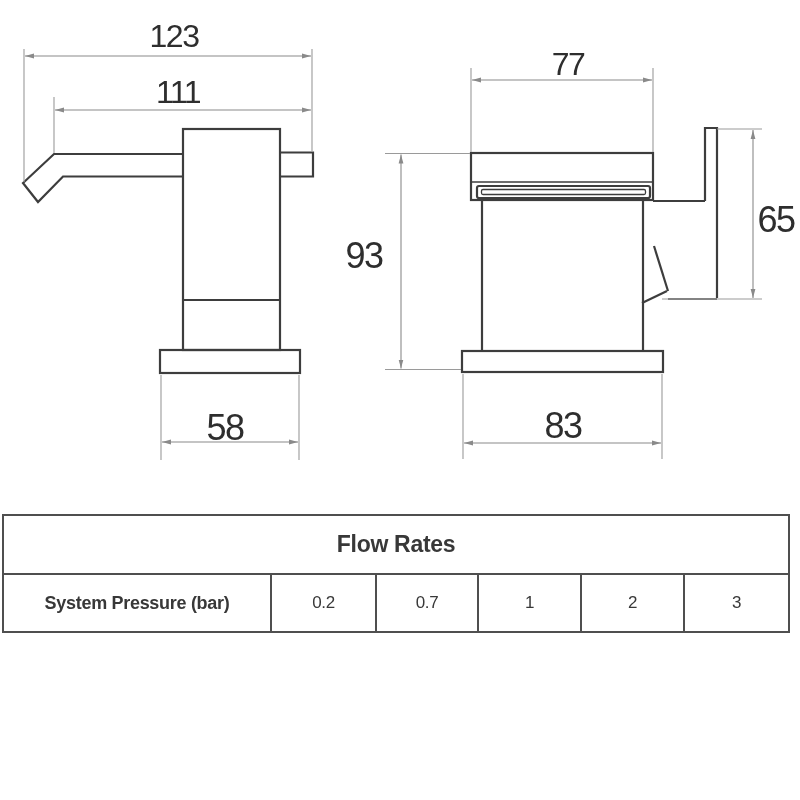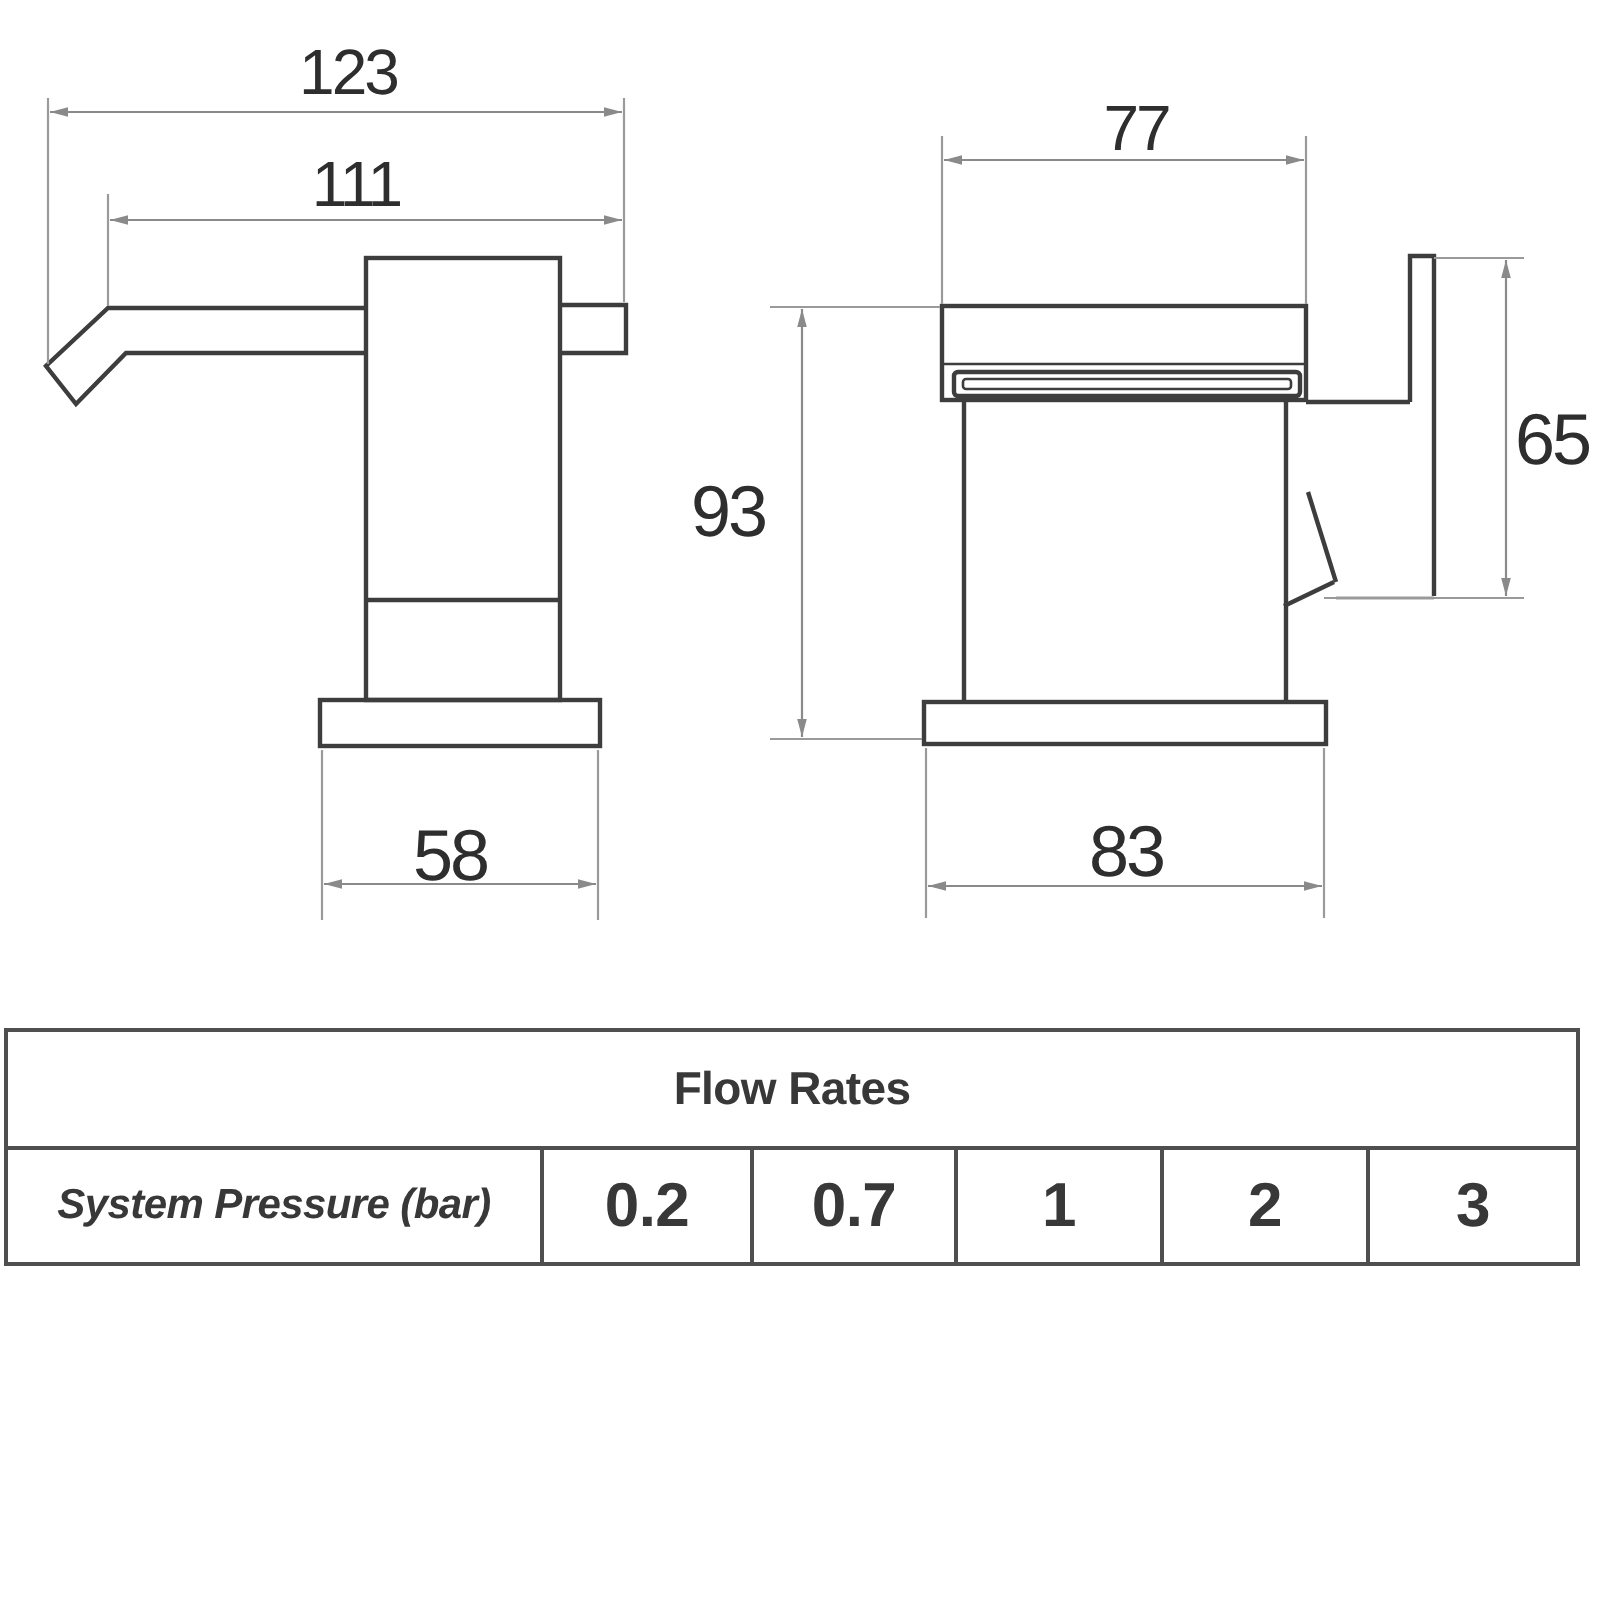--- a/index.html
+++ b/index.html
@@ -24,22 +24,22 @@
   .spec-table{
     position:absolute;left:2px;top:514px;width:786px;
     border-collapse:collapse;table-layout:fixed;
     color:#383838;
   }
   .spec-table td,.spec-table th{
     border:2px solid #4f4f4f;text-align:center;vertical-align:middle;
     padding:0;background:#ffffff;letter-spacing:-0.3px;
   }
   .spec-table .title-row th{height:57px;font-size:23px;font-weight:bold;}
-  .spec-table .label-cell{font-size:21px;font-weight:bold;font-style:italic;}
-  .spec-table .value-cell{font-size:31px;font-weight:bold;}
+  .spec-table .label-cell{font-size:18px;font-weight:bold;}
+  .spec-table .value-cell{font-size:17px;font-weight:normal;}
   .spec-table tr.data-row td{height:56px;}
 </style>
 </head>
 <body>
 
 <div class="sheet">
 
   <svg class="drawing-svg" width="800" height="512" viewBox="0 0 800 512">
     <defs>
       <marker id="arr" markerWidth="10" markerHeight="7" refX="9" refY="3" orient="auto-start-reverse" markerUnits="userSpaceOnUse">

